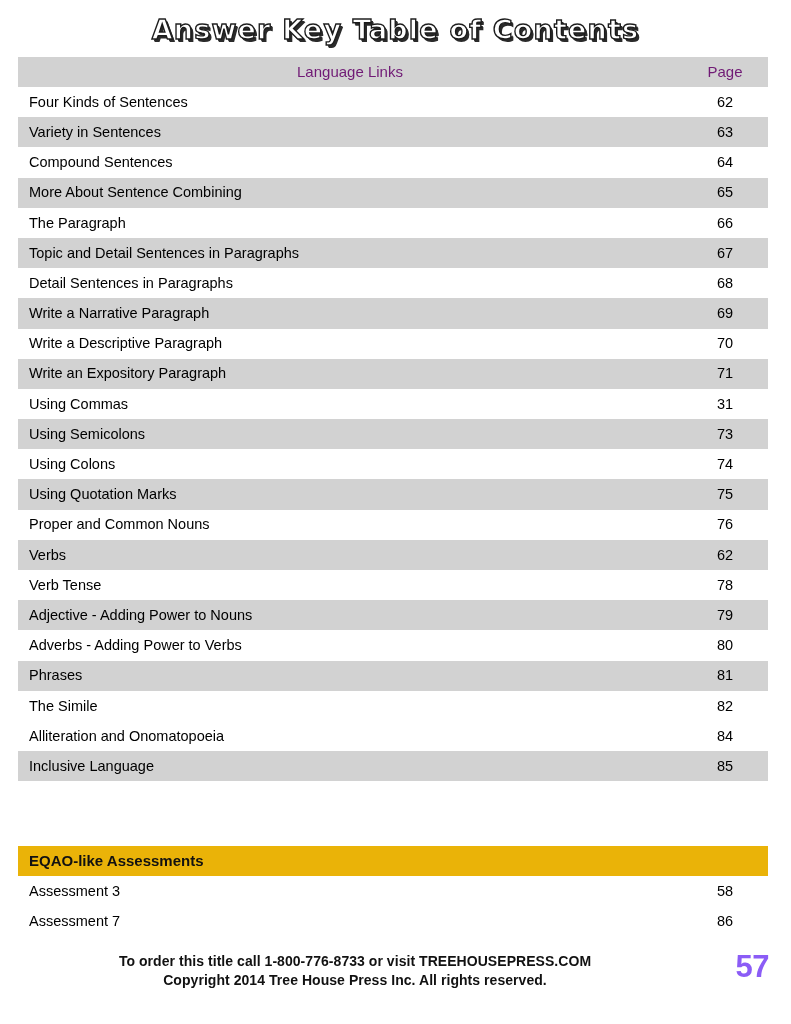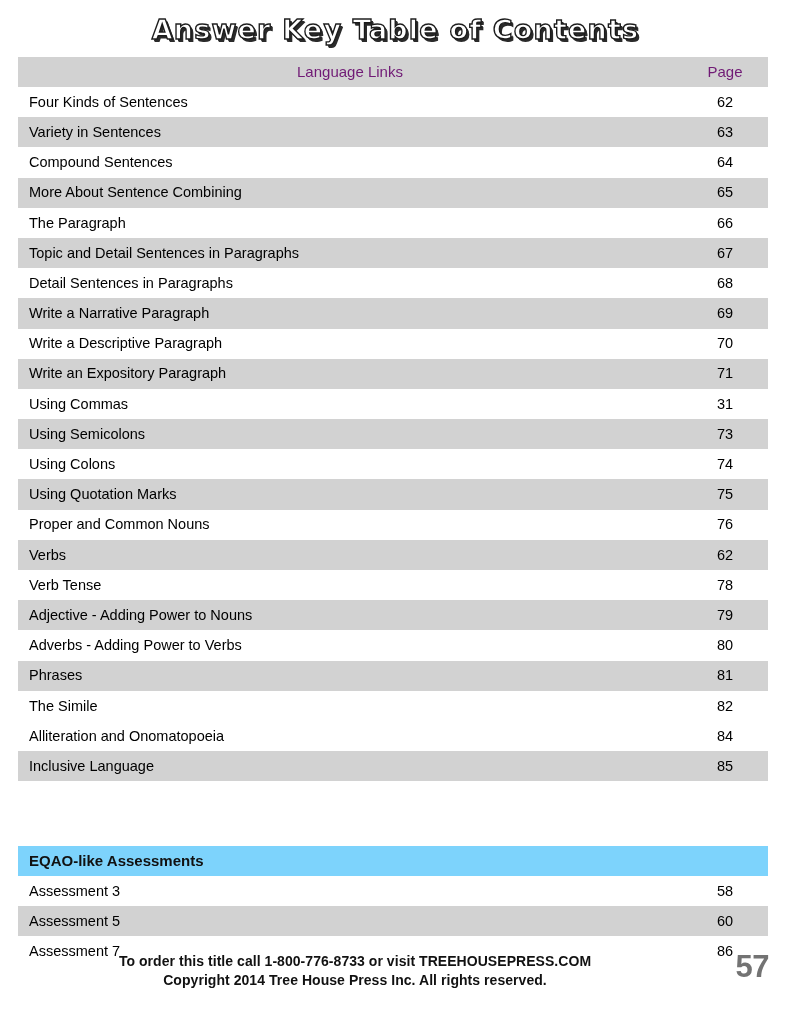--- a/index.html
+++ b/index.html
@@ -78,21 +78,21 @@
     font-weight: normal;
     font-size: 15px;
     color: #701a75;
   }
   th.col-title-head { text-align: center; }
   th.col-page-head  { }
 
   td.col-title { text-align: left; }
   td.col-page  { text-align: center; width: 86px; }
 
-  tr.section-head { background: #7dd3fc; height: 30px; }
+  tr.section-head { background: #eab308; height: 30px; }
   tr.section-head td {
     font-weight: bold;
     font-size: 15px;
     color: #111111;
   }
 
   
   .footer {
     position: absolute;
     left: 0;
@@ -112,21 +112,21 @@
     line-height: 1.35;
     letter-spacing: 0.05px;
   }
   .footer-line { display: block; }
   .footer-pageno {
     position: absolute;
     right: 22px;
     top: -3px;
     font-size: 31px;
     font-weight: bold;
-    color: #737373;
+    color: #8b5cf6;
     letter-spacing: -0.5px;
   }
 </style>
 </head>
 <body>
 
 <div class="page">
 
   <div class="title-wrap">
     <span class="doc-title">Answer Key Table of Contents</span>
@@ -246,24 +246,20 @@
       </colgroup>
     <tbody id="eqao-rows">
       <tr class="section-head">
         <td class="col-title">EQAO-like Assessments</td>
         <td class="col-page"></td>
       </tr>
     <tr class="row-plain">
           <td class="col-title">Assessment 3</td>
           <td class="col-page">58</td>
         </tr>
-        <tr class="row-shaded">
-          <td class="col-title">Assessment 5</td>
-          <td class="col-page">60</td>
-        </tr>
         <tr class="row-plain">
           <td class="col-title">Assessment 7</td>
           <td class="col-page">86</td>
         </tr>
       </tbody>
   </table>
 
   <div class="footer">
     <div class="footer-text">
       <span class="footer-line">To order this title call 1-800-776-8733 or visit TREEHOUSEPRESS.COM</span>

